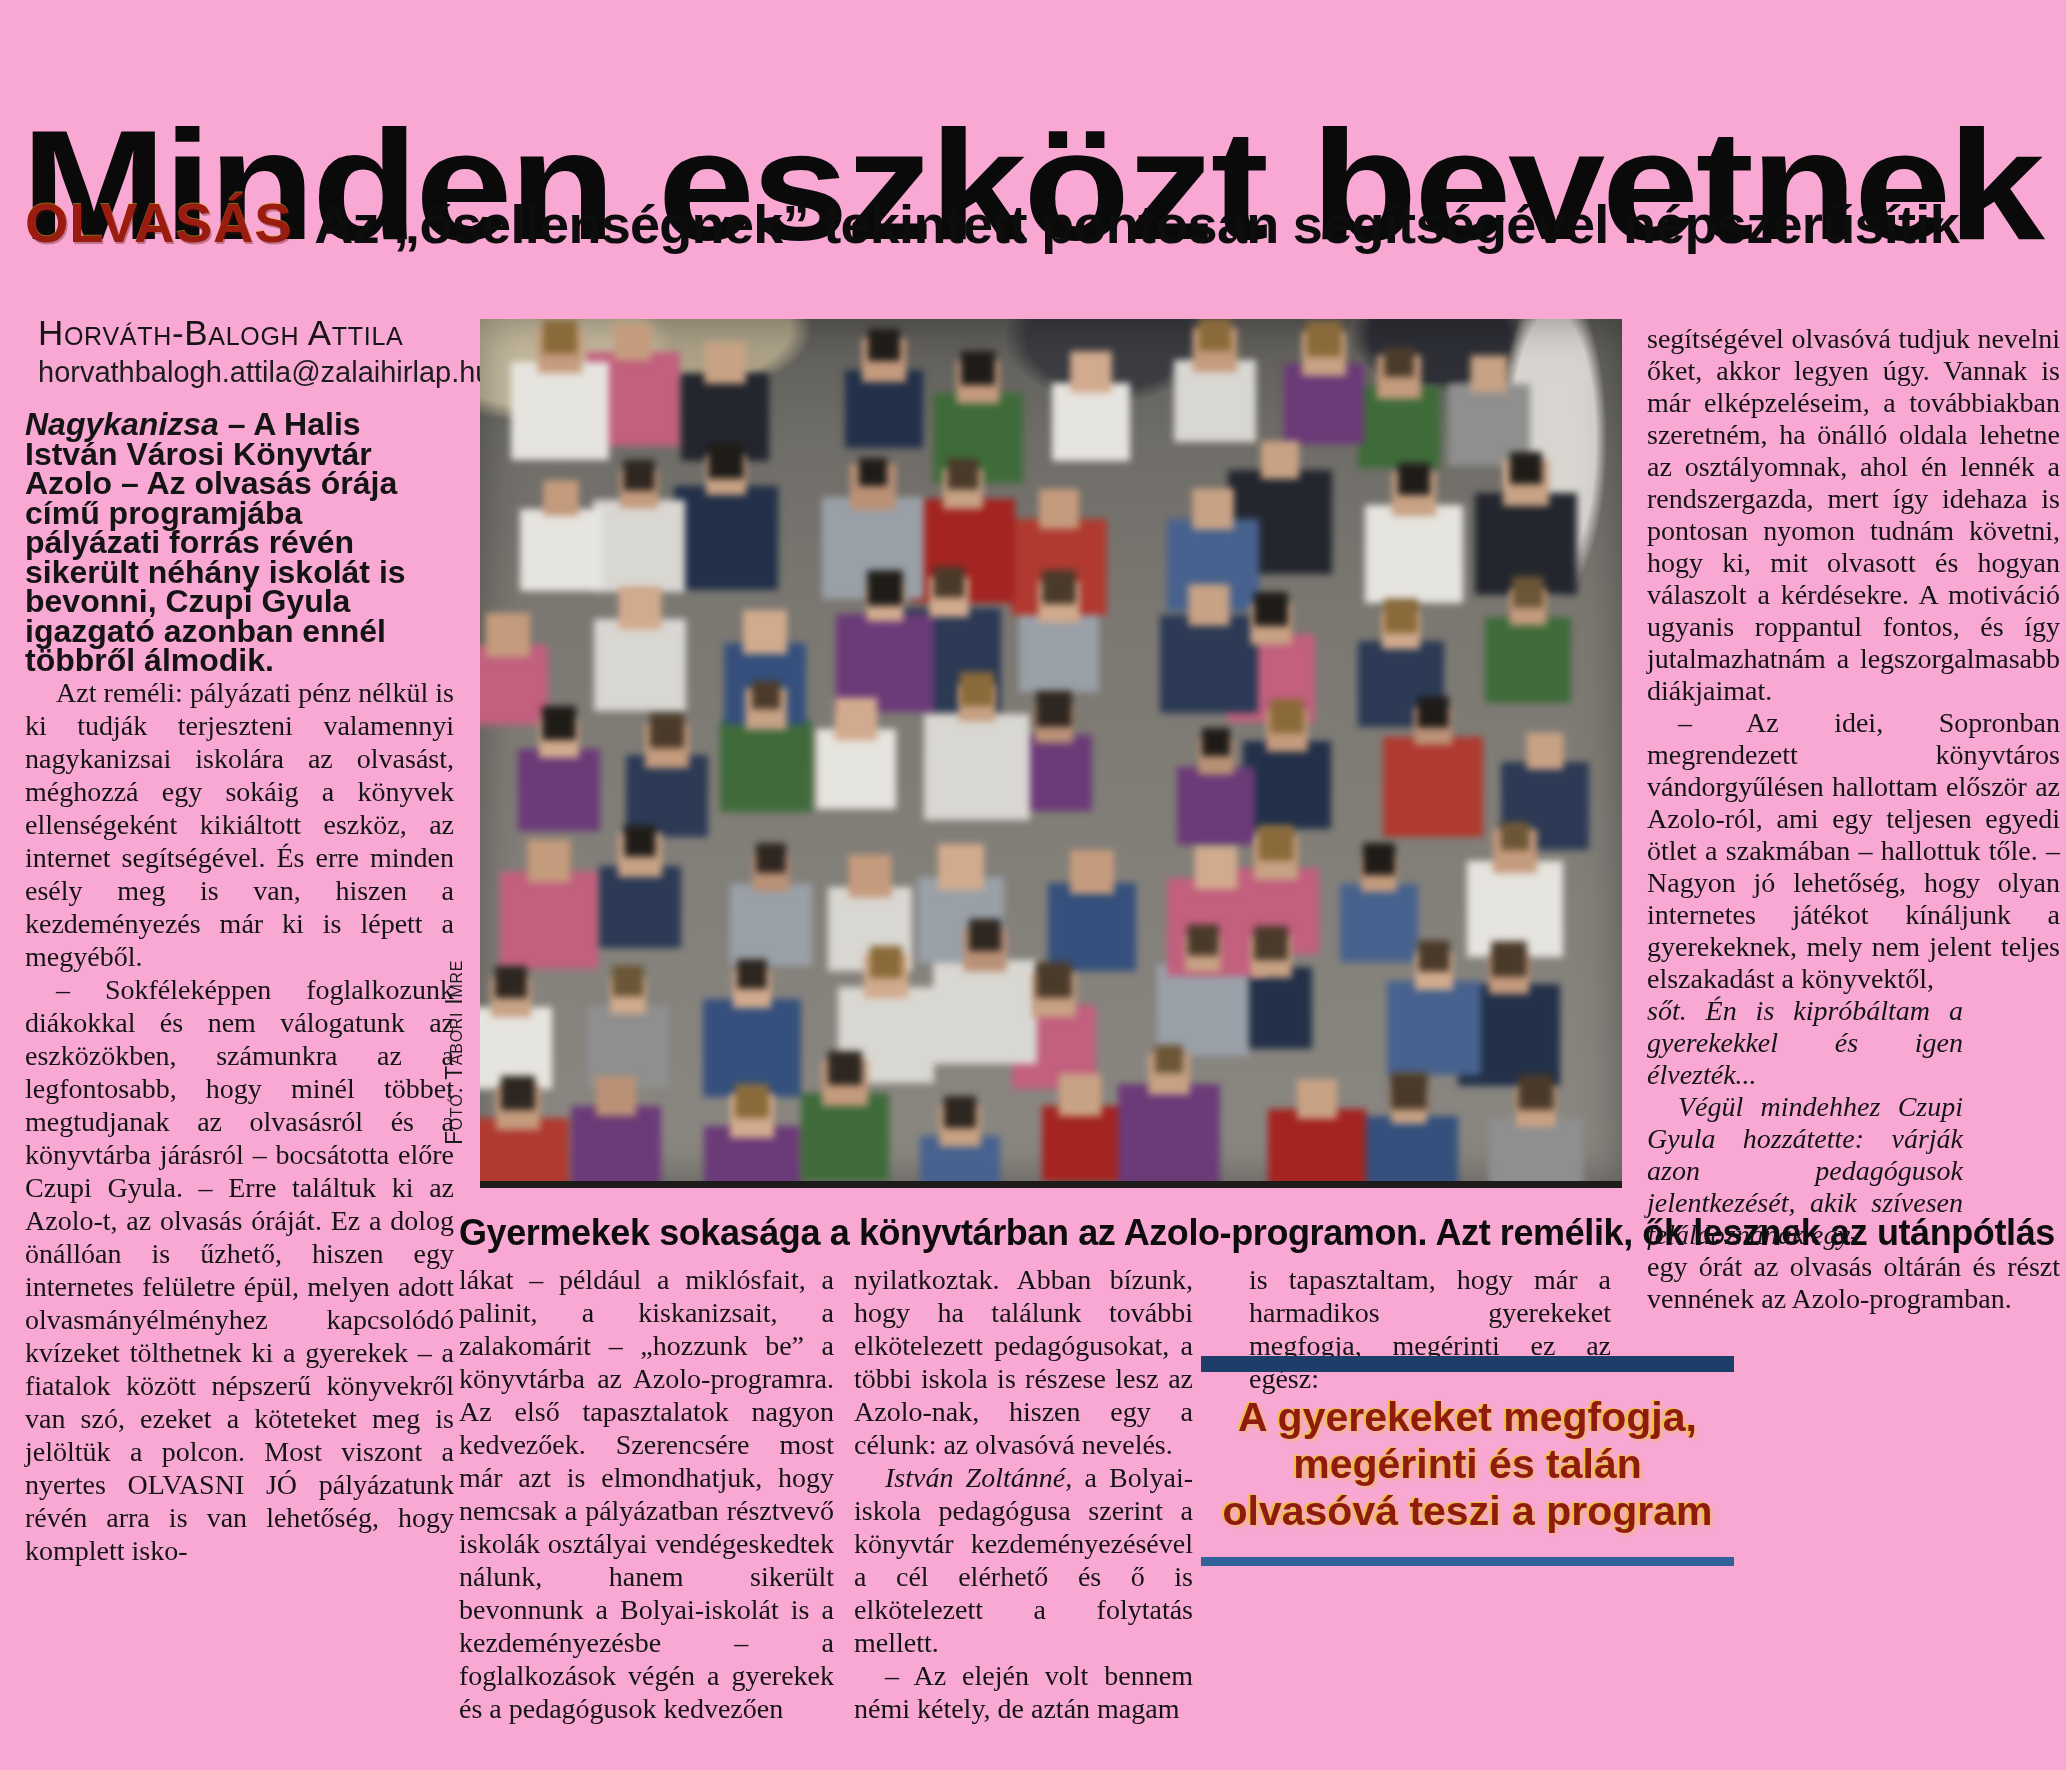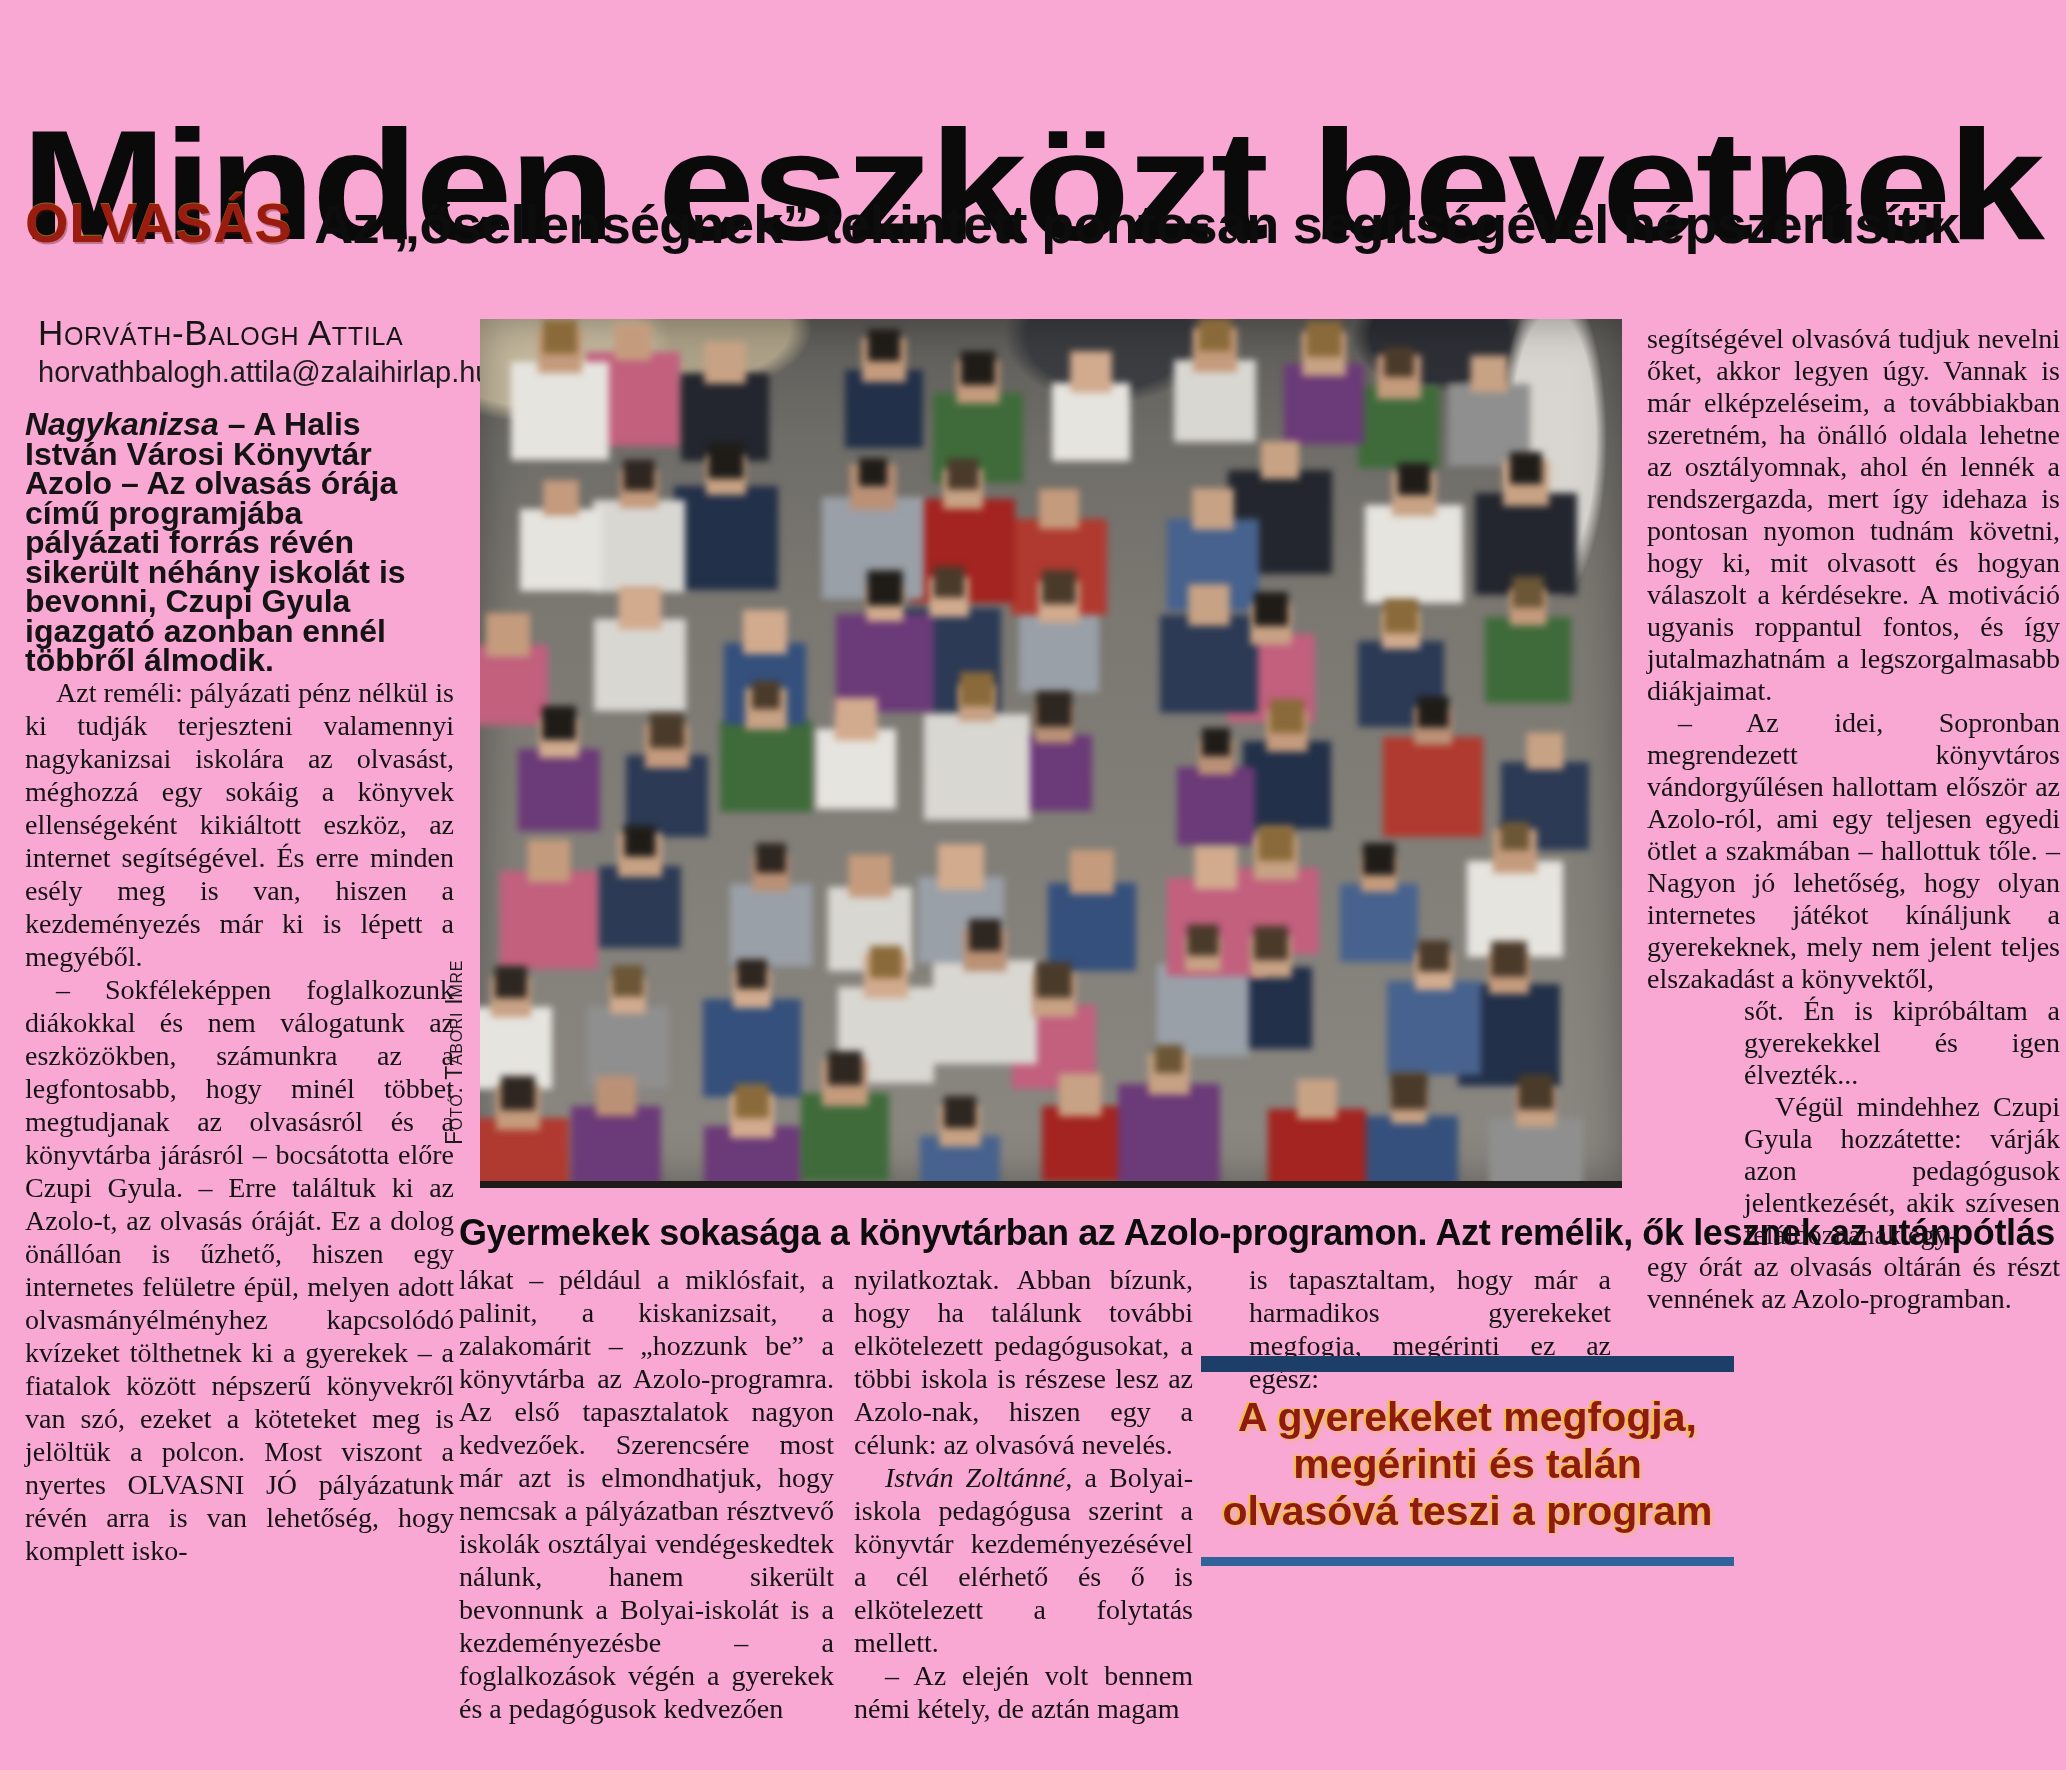--- a/index.html
+++ b/index.html
@@ -50,21 +50,21 @@
     font-family:"Liberation Sans", sans-serif;
     font-weight:bold; font-size:32px; line-height:29.5px;
     margin:0 0 19px 46px; width:381px; text-align:left;
   }
   .lead .place{ font-style:italic; }
   .col2{ position:absolute; left:459px;  top:1263px; width:375px; }
   .col3{ position:absolute; left:854px; top:1263px; width:339px; }
   .col4a{ position:absolute; left:1249px; top:1263px; width:362px; }
   .col4b{ position:absolute; left:1249px; top:1600px; width:369px; }
   .rightcol{ position:absolute; left:1647px; top:323px; width:413px; line-height:32px; }
-  .rightcol .wrap-indent{ margin-left:97px; width:316px; }
+  .rightcol .wrap-indent{ width:316px;font-style:italic; }
   
   .pullquote{
     position:absolute; left:1201px; top:1356px; width:533px;
   }
   .pq-bar-top{ height:16px; background:#1d3e68; }
   .pq-bar-bottom{ height:8.9px; background:#30639a; }
   .pq-text{
     padding:22px 4.4px 22px 4.4px;
     font-family:"Liberation Sans", sans-serif;
     font-weight:bold; font-size:41px; line-height:47px;

